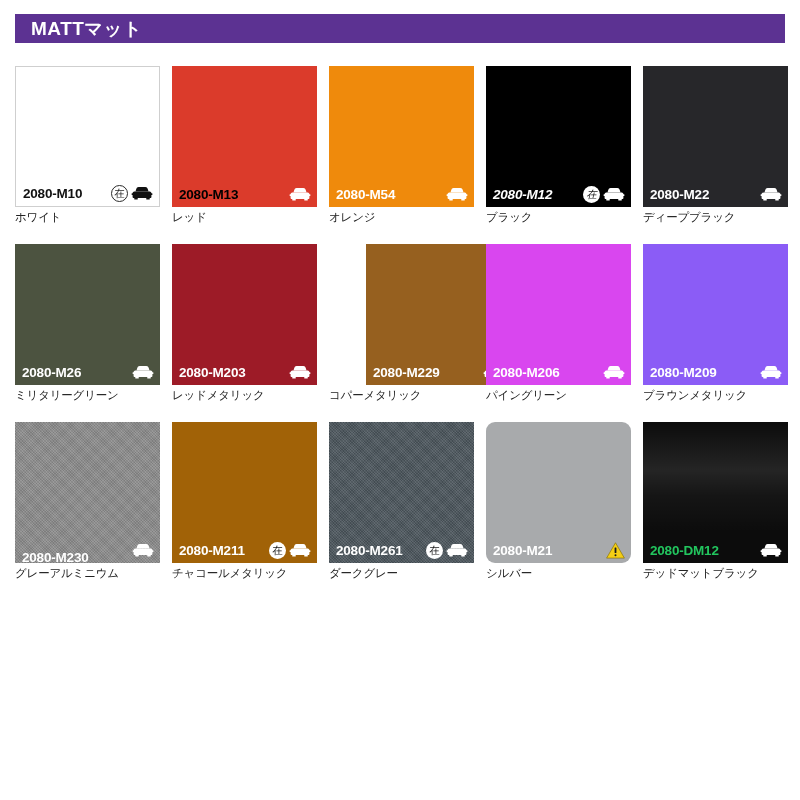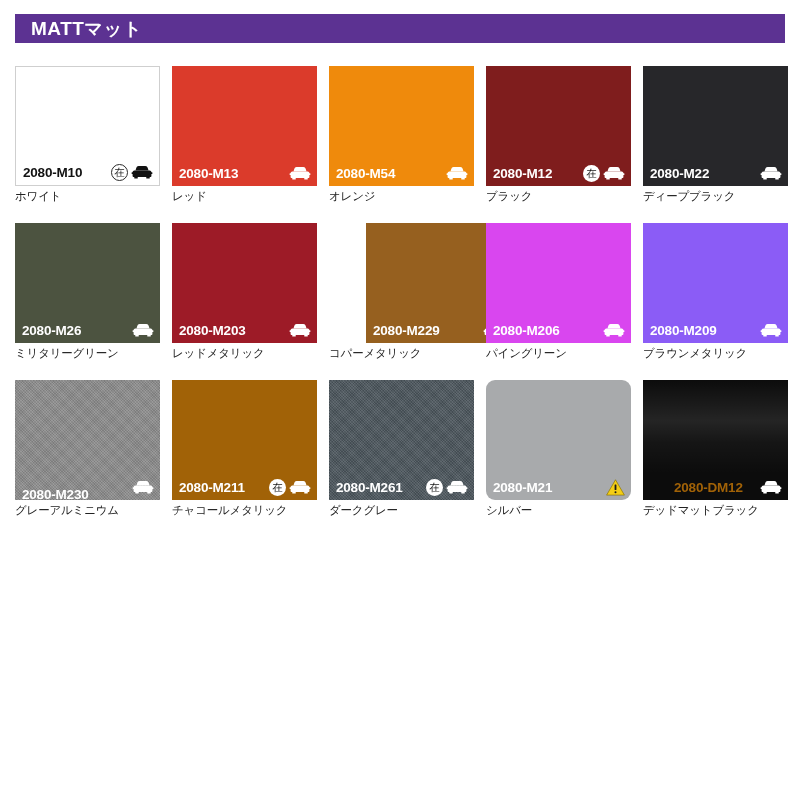--- a/index.html
+++ b/index.html
@@ -55,21 +55,21 @@
     grid-template-columns: repeat(5, 145px);
     column-gap: 12px;
     row-gap: 19px;
   }
   .cell {
     width: 145px;
   }
   .chip {
     position: relative;
     width: 145px;
-    height: 120px;
+    height: 141px;
     box-sizing: border-box;
     overflow: hidden;
   }
   .chip.bordered {
     border: 1px solid #cfcfcf;
   }
   .chip-noise {
     position: absolute;
     inset: 0;
     pointer-events: none;
@@ -165,21 +165,21 @@
                   <rect fill="#111111" x="30.5" y="23.4" width="7" height="3.6" rx="1.1"></rect>
                 </svg></span>
             </span>
           </div>
         </div>
         <div class="jp-name">ホワイト</div>
       </div>
       <div class="cell">
         <div class="chip" style="background:#DB3B2B;">
           <div class="chip-footer">
-            <span class="chip-code" style="color:#ffffff;">2080-M13</span>
+            <span class="chip-code" style="color:#000000;">2080-M13</span>
             <span class="chip-icons">
               <span class="icon-car"><svg viewBox="0 0 44 30" width="22" height="15" xmlns="http://www.w3.org/2000/svg">
                   <path fill="#FFFFFF" d="M10.5 6.2C11.4 3.4 12.6 2 15.3 2h13.4c2.7 0 3.9 1.4 4.8 4.2l1.6 5H8.9l1.6-5z"></path>
                   <path fill="#FFFFFF" d="M3.2 14.6C3.2 12.1 5.1 11 8 11h28c2.9 0 4.8 1.1 4.8 3.6v7.2c0 1.3-.9 2.2-2.3 2.2H5.5c-1.4 0-2.3-.9-2.3-2.2v-7.2z"></path>
                   <rect fill="#FFFFFF" x="1" y="14.6" width="4.4" height="3.4" rx="1.4"></rect>
                   <rect fill="#FFFFFF" x="38.6" y="14.6" width="4.4" height="3.4" rx="1.4"></rect>
                   <rect fill="#FFFFFF" x="6.5" y="23.4" width="7" height="3.6" rx="1.1"></rect>
                   <rect fill="#FFFFFF" x="30.5" y="23.4" width="7" height="3.6" rx="1.1"></rect>
                 </svg></span>
             </span>
@@ -199,21 +199,21 @@
                   <rect fill="#FFFFFF" x="38.6" y="14.6" width="4.4" height="3.4" rx="1.4"></rect>
                   <rect fill="#FFFFFF" x="6.5" y="23.4" width="7" height="3.6" rx="1.1"></rect>
                   <rect fill="#FFFFFF" x="30.5" y="23.4" width="7" height="3.6" rx="1.1"></rect>
                 </svg></span>
             </span>
           </div>
         </div>
         <div class="jp-name">オレンジ</div>
       </div>
       <div class="cell">
-        <div class="chip" style="background:#7f1d1d;">
+        <div class="chip" style="background:#000000;font-style:italic;">
           <div class="chip-footer">
             <span class="chip-code" style="color:#FFFFFF;">2080-M12</span>
             <span class="chip-icons">
               <span class="icon-stock on-dark">在</span>
               <span class="icon-car"><svg viewBox="0 0 44 30" width="22" height="15" xmlns="http://www.w3.org/2000/svg">
                   <path fill="#FFFFFF" d="M10.5 6.2C11.4 3.4 12.6 2 15.3 2h13.4c2.7 0 3.9 1.4 4.8 4.2l1.6 5H8.9l1.6-5z"></path>
                   <path fill="#FFFFFF" d="M3.2 14.6C3.2 12.1 5.1 11 8 11h28c2.9 0 4.8 1.1 4.8 3.6v7.2c0 1.3-.9 2.2-2.3 2.2H5.5c-1.4 0-2.3-.9-2.3-2.2v-7.2z"></path>
                   <rect fill="#FFFFFF" x="1" y="14.6" width="4.4" height="3.4" rx="1.4"></rect>
                   <rect fill="#FFFFFF" x="38.6" y="14.6" width="4.4" height="3.4" rx="1.4"></rect>
                   <rect fill="#FFFFFF" x="6.5" y="23.4" width="7" height="3.6" rx="1.1"></rect>
@@ -402,21 +402,21 @@
                 </svg></span>
             </span>
           </div>
         </div>
         <div class="jp-name">シルバー</div>
       </div>
       <div class="cell">
         <div class="chip" style="background:#0C0C0C;">
           <div class="chip-noise" style="background:linear-gradient(180deg,rgba(255,255,255,0) 0%,rgba(255,255,255,.10) 34%,rgba(255,255,255,.04) 52%,rgba(255,255,255,0) 78%);"></div>
           <div class="chip-footer">
-            <span class="chip-code" style="color:#a16207;margin-left:24px;">2080-DM12</span>
+            <span class="chip-code" style="color:#22c55e;">2080-DM12</span>
             <span class="chip-icons">
               <span class="icon-car"><svg viewBox="0 0 44 30" width="22" height="15" xmlns="http://www.w3.org/2000/svg">
                   <path fill="#FFFFFF" d="M10.5 6.2C11.4 3.4 12.6 2 15.3 2h13.4c2.7 0 3.9 1.4 4.8 4.2l1.6 5H8.9l1.6-5z"></path>
                   <path fill="#FFFFFF" d="M3.2 14.6C3.2 12.1 5.1 11 8 11h28c2.9 0 4.8 1.1 4.8 3.6v7.2c0 1.3-.9 2.2-2.3 2.2H5.5c-1.4 0-2.3-.9-2.3-2.2v-7.2z"></path>
                   <rect fill="#FFFFFF" x="1" y="14.6" width="4.4" height="3.4" rx="1.4"></rect>
                   <rect fill="#FFFFFF" x="38.6" y="14.6" width="4.4" height="3.4" rx="1.4"></rect>
                   <rect fill="#FFFFFF" x="6.5" y="23.4" width="7" height="3.6" rx="1.1"></rect>
                   <rect fill="#FFFFFF" x="30.5" y="23.4" width="7" height="3.6" rx="1.1"></rect>
                 </svg></span>
             </span>

